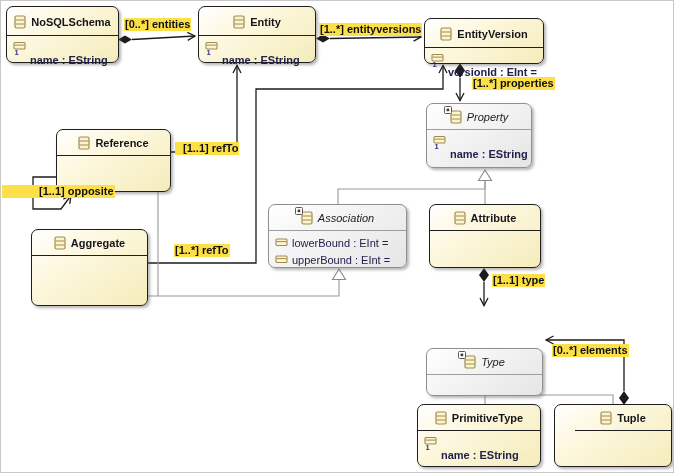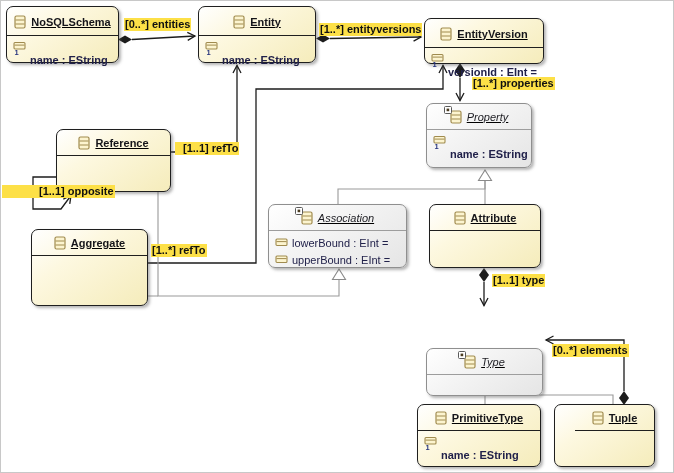--- a/index.html
+++ b/index.html
@@ -14,21 +14,21 @@
     border:1.6px solid #1f1f1f;
     background:linear-gradient(145deg,#ffffff 0%,#fdf8e0 35%,#f5ecbb 100%);
     box-shadow:2px 2px 3px rgba(90,90,90,0.45);
   }
   .uml-class.abstract{
     border:1.3px solid #8f8f8f;
     background:linear-gradient(145deg,#ffffff 0%,#f4f4f4 40%,#e5e5e5 100%);
   }
   .cls-header{
     height:24px;display:flex;align-items:center;justify-content:center;gap:5px;
-    border-bottom:1.5px solid #1f1f1f;padding-top:1px;text-decoration:underline;
+    border-bottom:1.5px solid #1f1f1f;padding-top:1px;
   }
   .uml-class.abstract .cls-header{border-bottom:1px solid #9d9d9d;}
   .tall .cls-header{height:27px;}
   .cls-title{font-size:11px;font-weight:bold;color:#15151a;white-space:nowrap;}
   .uml-class.abstract .cls-title{font-style:italic;font-weight:normal;color:#1c1c22;}
   .cls-body{padding:3px 0 0 0;}
   .attr-row{display:flex;align-items:center;gap:4px;padding:1px 4px 0 6px;height:16px;}
   .attr-text{font-size:11px;color:#21214a;white-space:nowrap;}
   .attr-text.req{font-weight:bold;margin-top:24px;}
   .icon-wrap{position:relative;display:inline-flex;width:12px;height:14px;flex:none;}
@@ -280,34 +280,34 @@
     <div class="cls-body">
       <div class="attr-row">
         <svg class="attr-ic">
             <use href="#sym-eattr-req"></use>
           </svg>
         <span class="attr-text req">name : EString</span>
       </div>
     </div>
   </div>
 
-  <div class="uml-class" style="left:553px;top:403px;width:101px;height:63px;padding-left:20px;">
+  <div class="uml-class" style="left:553px;top:403px;width:118px;height:63px;padding-left:20px;">
     <div class="cls-header">
       <span class="icon-wrap">
           <svg class="main">
             <use href="#sym-eclass"></use>
           </svg>
         </span>
       <span class="cls-title">Tuple</span>
     </div>
     <div class="cls-body"></div>
   </div>
 
   <span class="edge-label" style="left:123px;top:17px;">[0..*] entities</span>
   <span class="edge-label" style="left:318px;top:22px;">[1..*] entityversions</span>
   <span class="edge-label" style="left:471px;top:76px;">[1..*] properties</span>
   <span class="edge-label" style="left:174px;top:141px;padding-left:8px;">[1..1] refTo</span>
-  <span class="edge-label" style="left:150px;top:243px;">[1..*] refTo</span>
+  <span class="edge-label" style="left:173px;top:243px;">[1..*] refTo</span>
   <span class="edge-label" style="left:1px;top:184px;padding-left:37px;">[1..1] opposite</span>
   <span class="edge-label" style="left:491px;top:273px;">[1..1] type</span>
   <span class="edge-label" style="left:551px;top:343px;">[0..*] elements</span>
 
 </div>
 
 </body></html>

